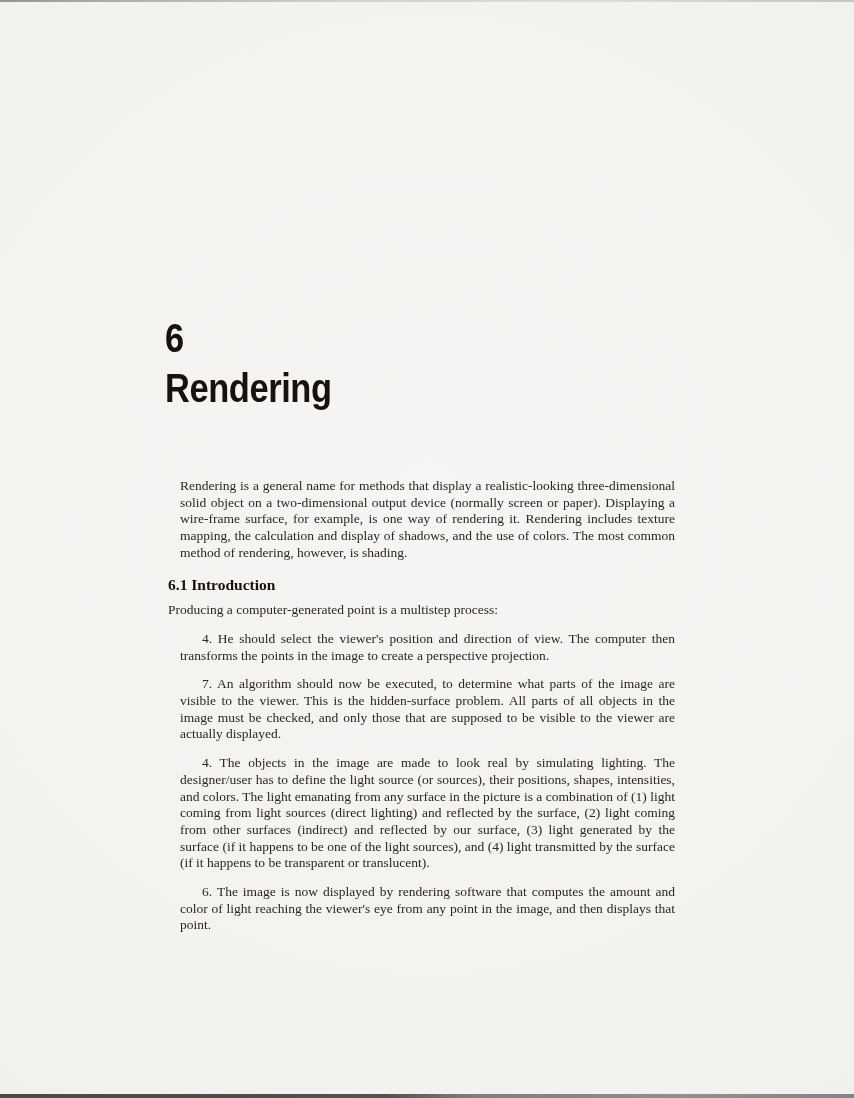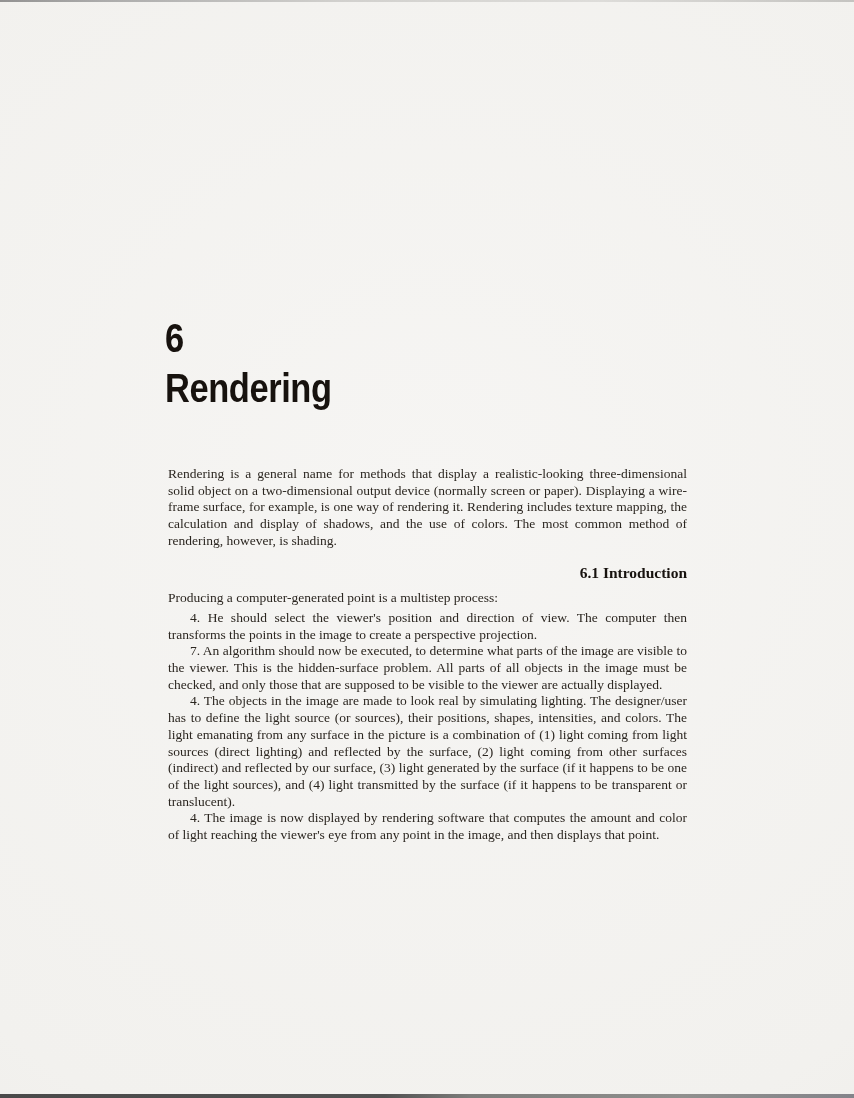--- a/index.html
+++ b/index.html
@@ -58,27 +58,27 @@
     margin:0;
   }
   
   .body-column{
     position:absolute;left:168px;top:466px;width:519px;
     color:var(--text);
     font-size:13.5px;
     line-height:16.7px;
     text-align:justify;
   }
-  .body-column p{margin:0;}
+  .body-column p{margin:12px;}
   .section-heading{
     font-weight:bold;
     font-size:15.5px;
     color:var(--heading);
     margin:15px 0 9px 0 !important;
-    text-align:right;
+    text-align:left;
   }
   .section-lead{margin:0 0 3px 0 !important;}
   .step{text-indent:22px;}
 </style>
 </head>
 <body>
 
 <div class="page">
 
   <div class="scan-edge-top"></div>
@@ -91,18 +91,18 @@
   <div class="body-column">
     <p>Rendering is a general name for methods that display a realistic-looking three-dimensional solid object on a two-dimensional output device (normally screen or paper). Displaying a wire-frame surface, for example, is one way of rendering it. Rendering includes texture mapping, the calculation and display of shadows, and the use of colors. The most common method of rendering, however, is shading.</p>
 
     <p class="section-heading">6.1 Introduction</p>
 
     <p class="section-lead">Producing a computer-generated point is a multistep process:</p>
 
     <p class="step">4. He should select the viewer's position and direction of view. The computer then transforms the points in the image to create a perspective projection.</p>
     <p class="step">7. An algorithm should now be executed, to determine what parts of the image are visible to the viewer. This is the hidden-surface problem. All parts of all objects in the image must be checked, and only those that are supposed to be visible to the viewer are actually displayed.</p>
     <p class="step">4. The objects in the image are made to look real by simulating lighting. The designer/user has to define the light source (or sources), their positions, shapes, intensities, and colors. The light emanating from any surface in the picture is a combination of (1) light coming from light sources (direct lighting) and reflected by the surface, (2) light coming from other surfaces (indirect) and reflected by our surface, (3) light generated by the surface (if it happens to be one of the light sources), and (4) light transmitted by the surface (if it happens to be transparent or translucent).</p>
-    <p class="step">4. The image is now displayed by rendering software that computes the amount and color of light reaching the viewer's eye from any point in the image, and then displays that point.</p>
+    <p class="step">6. The image is now displayed by rendering software that computes the amount and color of light reaching the viewer's eye from any point in the image, and then displays that point.</p>
   </div>
 
   <div class="scan-edge-bottom"></div>
 
 </div>
 
 </body></html>

